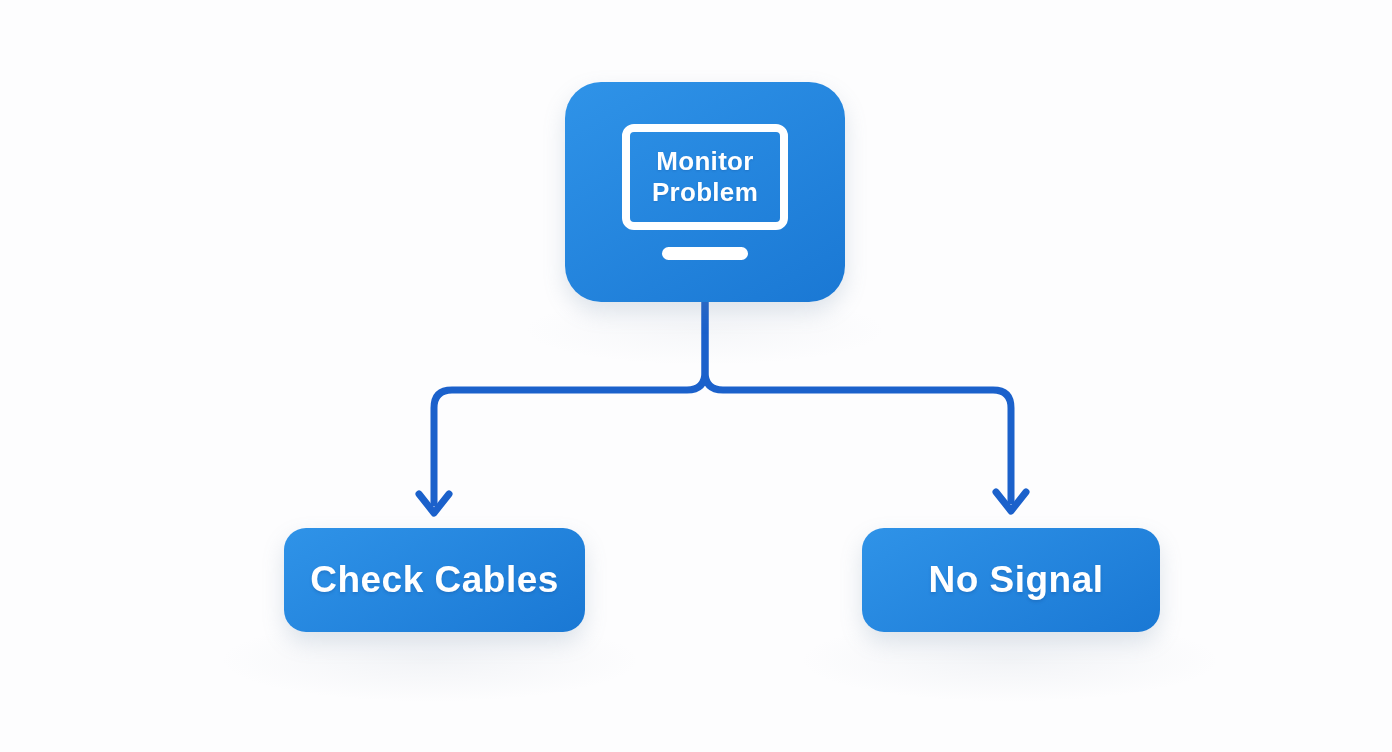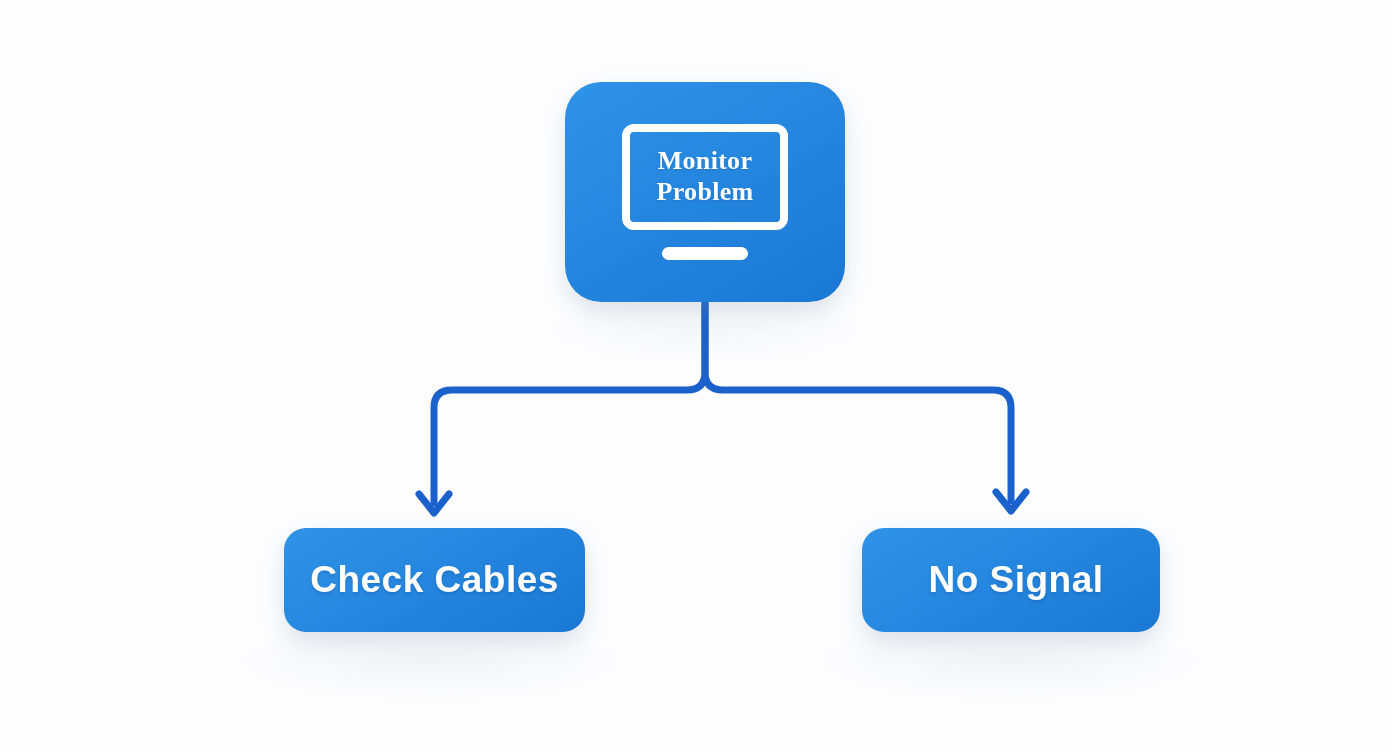--- a/index.html
+++ b/index.html
@@ -51,21 +51,20 @@
     flex-direction: column;
     align-items: center;
   }
   .monitor-screen {
     width: 166px; height: 106px;
     border: 8px solid #ffffff;
     border-radius: 12px;
     display: flex;
     align-items: center;
     justify-content: center;
-    font-family: Liberation Serif, serif;
   }
   .monitor-stand {
     width: 86px; height: 13px;
     background: #ffffff;
     border-radius: 7px;
     margin-top: 17px;
   }
   .root-label {
     font-size: 26px;
     font-weight: bold;

